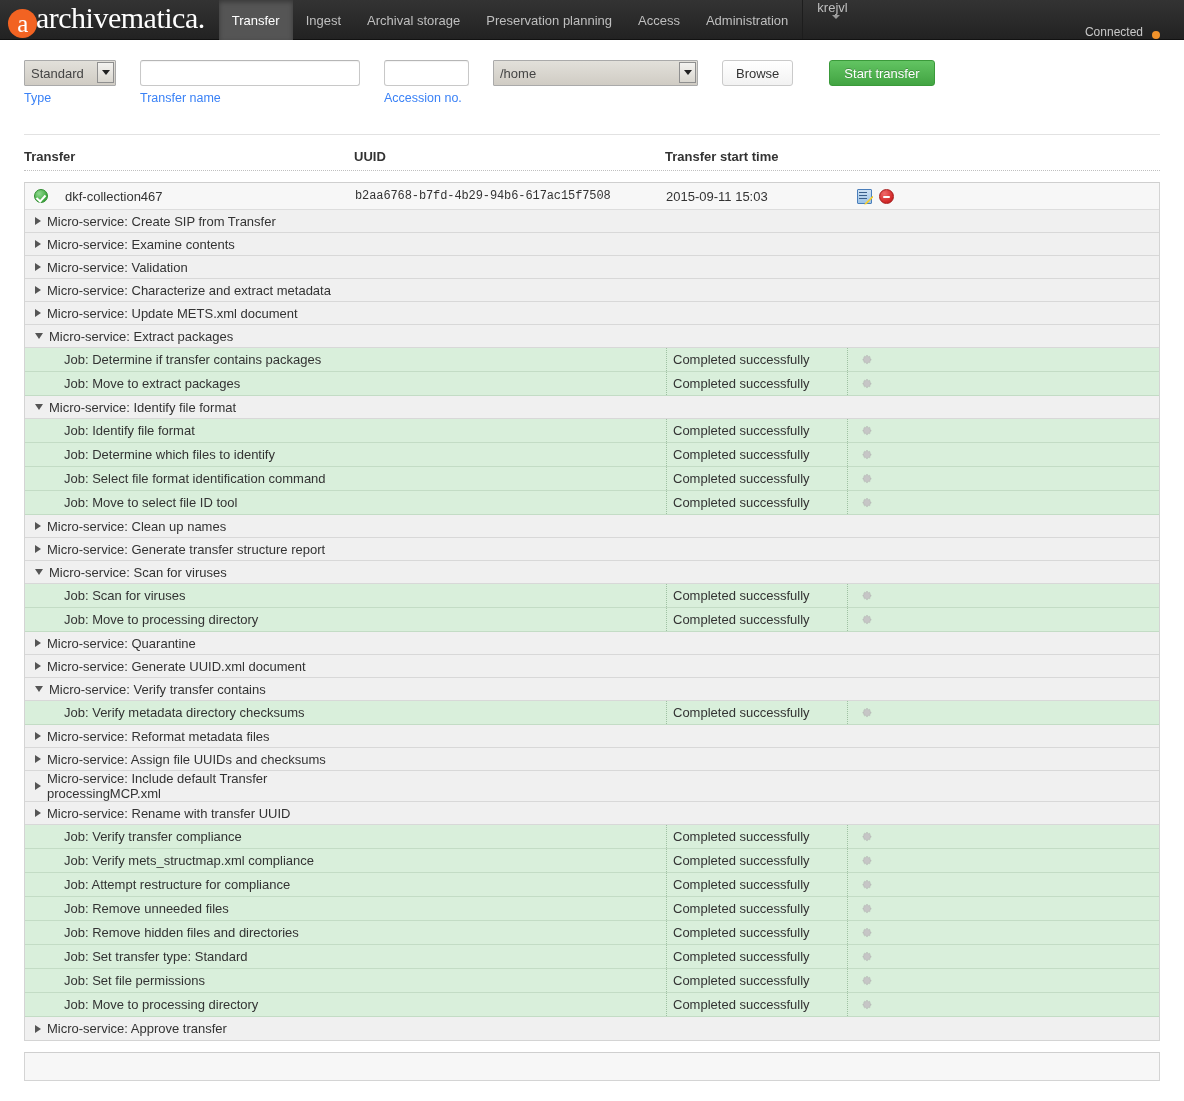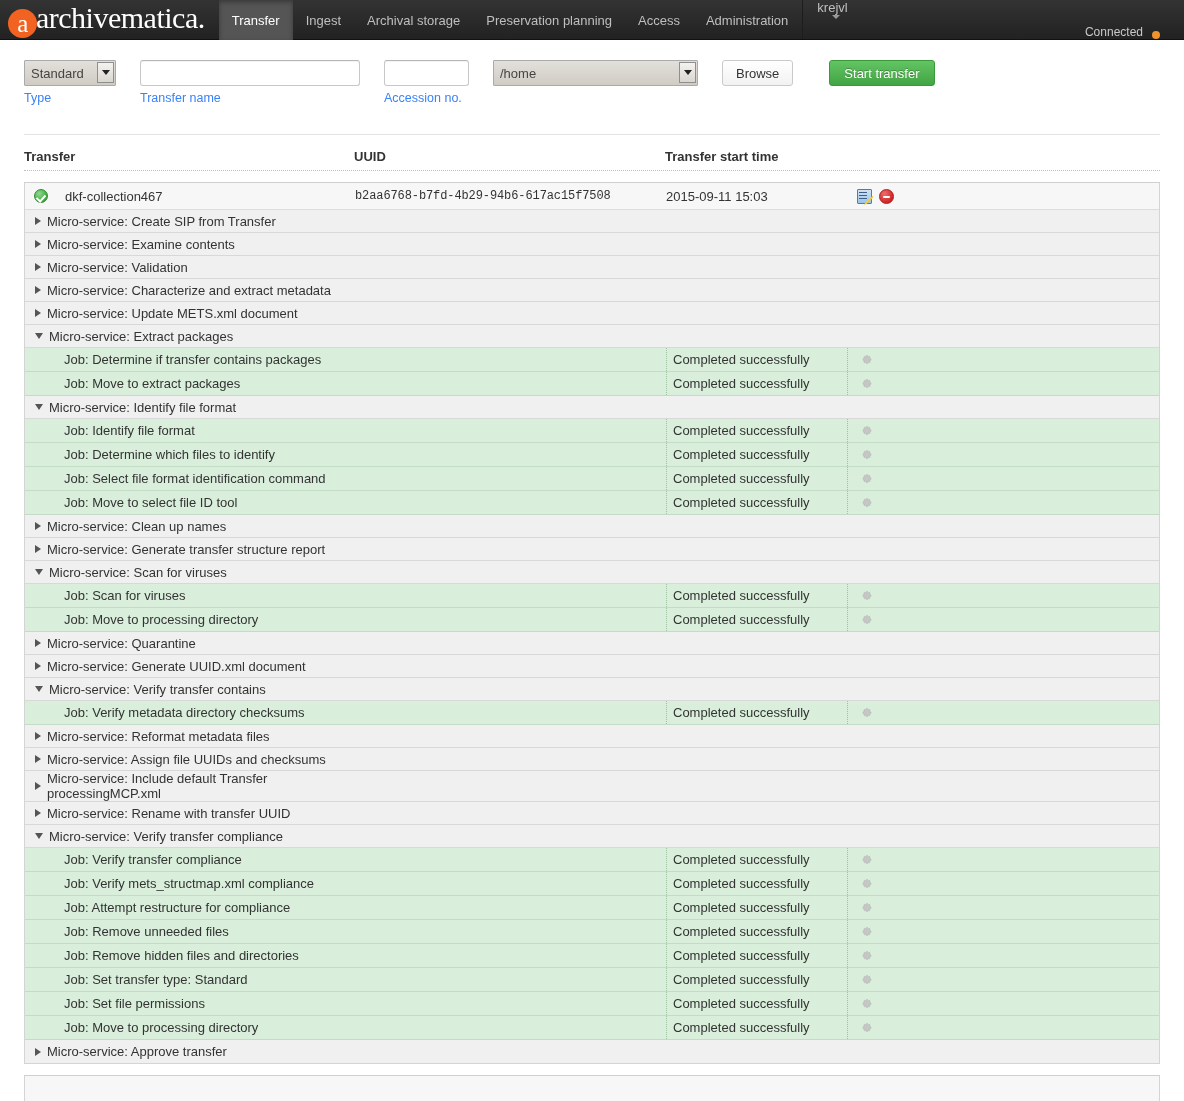--- a/index.html
+++ b/index.html
@@ -698,29 +698,20 @@
         </div>
         <div class="row row-ms">
           <div class="cell-name">
             <span class="tri closed"></span>
             <span>Micro-service: Rename with transfer UUID</span>
           </div>
           <div class="spacer-uuid"></div>
           <div class="cell-status"></div>
           <div class="cell-gear"></div>
         </div>
-        <div class="row row-ms">
-          <div class="cell-name">
-            <span class="tri open"></span>
-            <span>Micro-service: Verify transfer compliance</span>
-          </div>
-          <div class="spacer-uuid"></div>
-          <div class="cell-status"></div>
-          <div class="cell-gear"></div>
-        </div>
         <div class="row row-job">
           <div class="cell-name">Job: Verify transfer compliance</div>
           <div class="spacer-uuid"></div>
           <div class="cell-status">Completed successfully</div>
           <div class="cell-gear">
             <span class="gear">
               <svg width="13" height="13" viewBox="0 0 24 24">
                 <path fill="#b9b9b9" stroke="#9a9a9a" stroke-width="0.6" d="M12 8.2a3.8 3.8 0 1 0 0 7.6 3.8 3.8 0 0 0 0-7.6zm0 5.9a2.1 2.1 0 1 1 0-4.2 2.1 2.1 0 0 1 0 4.2z"></path>
                 <path fill="#c6c6c6" stroke="#9e9e9e" stroke-width="0.6" d="M20.4 13.6l-1.8-.5a6.8 6.8 0 0 0-.5-1.3l.9-1.6-1.6-1.6-1.6.9a6.8 6.8 0 0 0-1.3-.5l-.5-1.8h-2.2l-.5 1.8c-.45.12-.88.29-1.3.5l-1.6-.9-1.6 1.6.9 1.6c-.21.42-.38.85-.5 1.3l-1.8.5v2.2l1.8.5c.12.45.29.88.5 1.3l-.9 1.6 1.6 1.6 1.6-.9c.42.21.85.38 1.3.5l.5 1.8h2.2l.5-1.8c.45-.12.88-.29 1.3-.5l1.6.9 1.6-1.6-.9-1.6c.21-.42.38-.85.5-1.3l1.8-.5z" transform="translate(0,-2.6)"></path>
               </svg>

